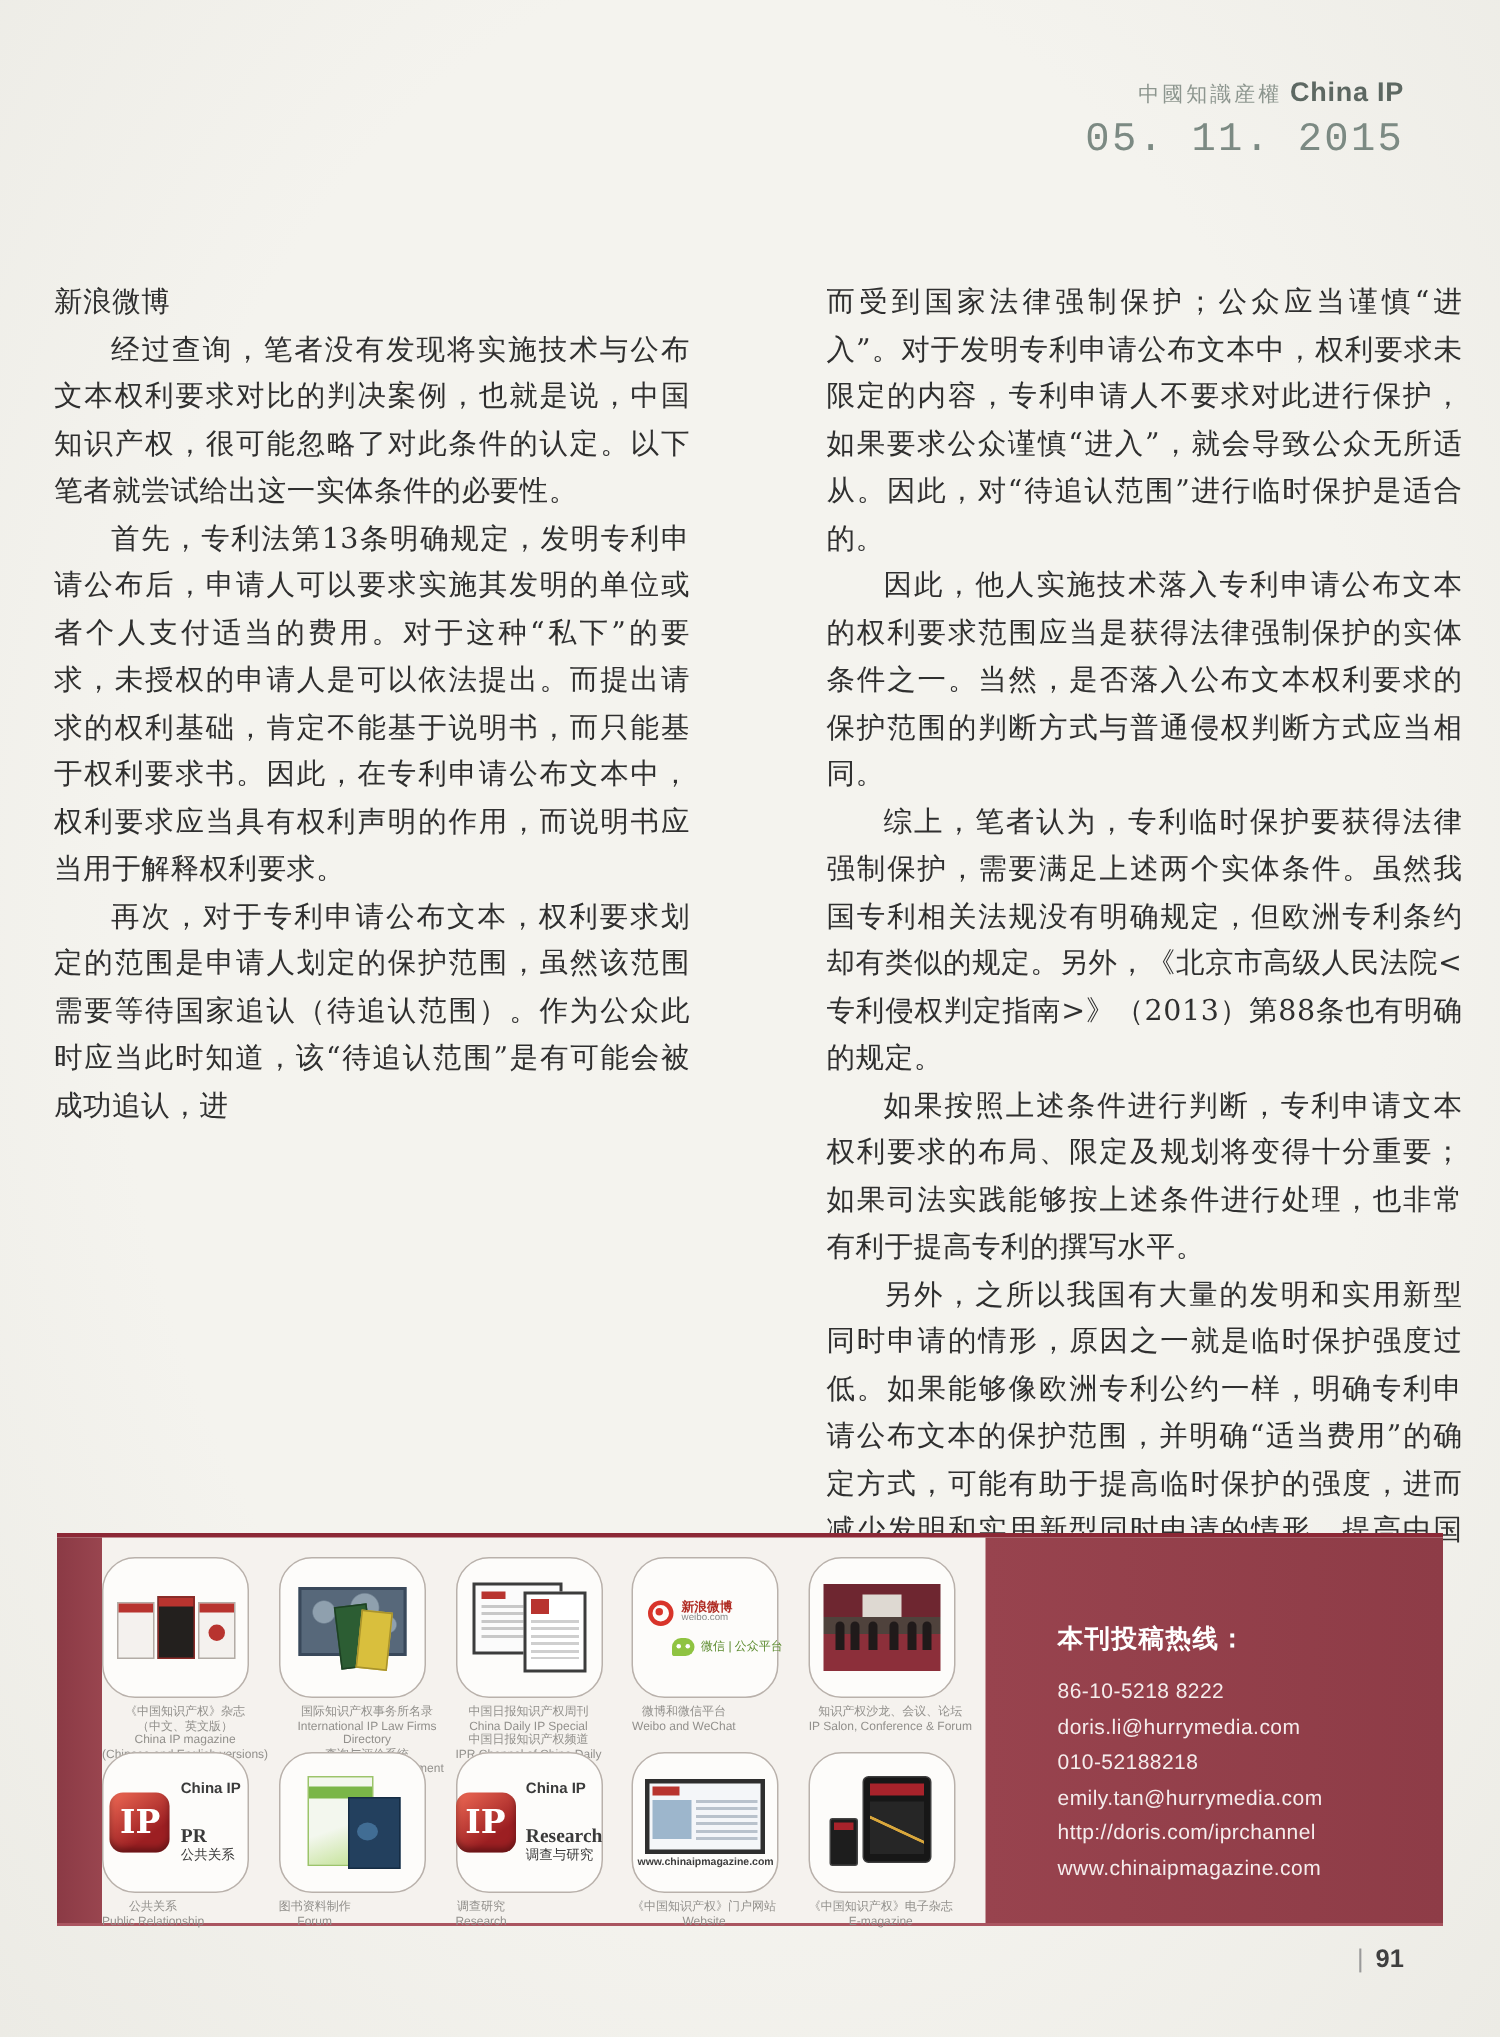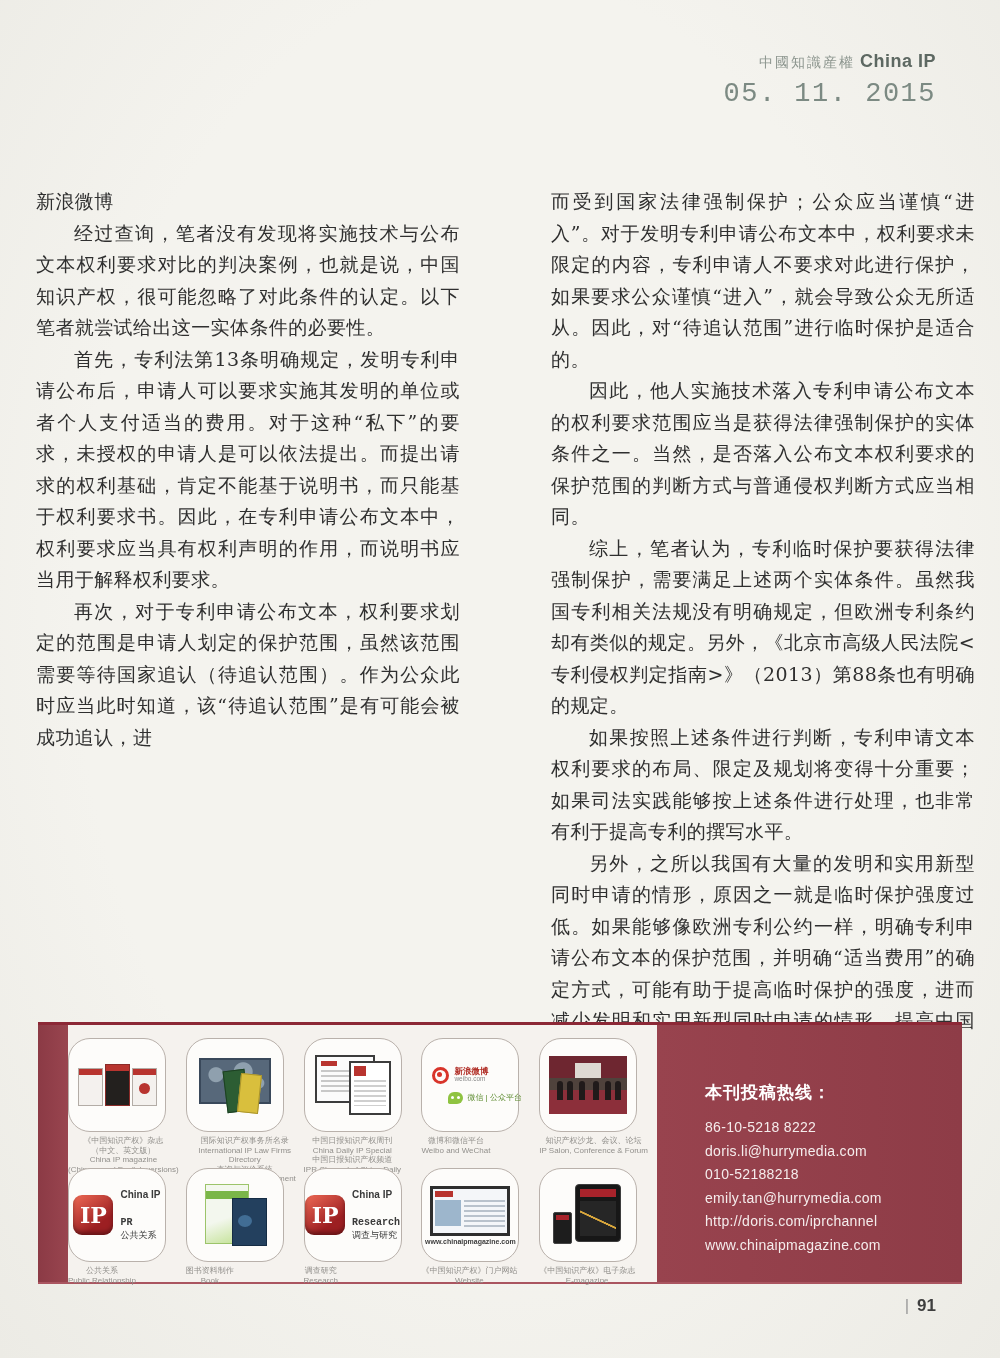--- a/index.html
+++ b/index.html
@@ -65,21 +65,21 @@
   .wx-name{font-size:8px;color:#5c8b2e;font-family:"Liberation Sans",sans-serif;white-space:nowrap;}
   
   .ic-salon{width:78px;height:58px;position:relative;background:linear-gradient(180deg,#6e2630 0 38%,#4f423c 38% 58%,#8c2f3a 58% 100%);overflow:hidden;}
   .salon-screen{position:absolute;left:26px;top:7px;width:26px;height:15px;background:#ded9d2;}
   .ic-salon span{position:absolute;bottom:14px;width:6px;height:19px;background:#201a1a;border-radius:3px 3px 0 0;}
   
   .ic-ip{display:flex;align-items:center;gap:7px;}
   .ip-sq{width:40px;height:40px;border-radius:9px;background:linear-gradient(145deg,#ef6a55,#9c1f22 70%);box-shadow:inset 0 -3px 4px rgba(0,0,0,.35);color:#fff;font-family:"DejaVu Serif",serif;font-weight:bold;font-size:22px;display:flex;align-items:center;justify-content:center;flex:none;}
   .ip-lines{display:flex;flex-direction:column;line-height:1.25;text-align:left;}
   .ip-l1{font-size:10px;font-weight:bold;color:#3a3a3a;font-family:"Liberation Sans",sans-serif;white-space:nowrap;}
-  .ip-l2{font-size:10px;font-weight:bold;color:#3a3a3a;font-family:Liberation Mono, monospace;white-space:nowrap;margin-top:16px;}
+  .ip-l2{font-size:13px;font-weight:bold;color:#3a3a3a;font-family:Liberation Serif, serif;white-space:nowrap;margin-top:16px;}
   .ip-l3{font-size:9px;color:#3a3a3a;font-family:"DejaVu Serif",serif;white-space:nowrap;}
   
   .ic-books{position:relative;width:68px;height:62px;}
   .bk1{position:absolute;left:4px;top:0;width:42px;height:58px;background:linear-gradient(160deg,#f3f7ee 55%,#bfe08e);border:1px solid #9cc46a;}
   .bk1::before{content:"";position:absolute;left:0;right:0;top:6px;height:8px;background:#7ab648;}
   .bk2{position:absolute;right:2px;bottom:0;width:33px;height:46px;background:#23405e;border:1px solid #152c44;}
   .bk2::after{content:"";position:absolute;left:5px;top:16px;width:14px;height:12px;border-radius:50%;background:#4f80ab;opacity:.7;}
   
   .ic-web{display:flex;flex-direction:column;align-items:center;}
   .web-frame{width:80px;height:50px;background:#f4f6f9;border:3px solid #2e2e2e;box-sizing:border-box;position:relative;}
@@ -236,21 +236,21 @@
       </div>
 
       <div class="cell">
         <div class="tile">
           <div class="ic-books">
             <div class="bk1"></div>
             <div class="bk2"></div>
           </div>
         </div>
         <div class="cap">图书资料制作
-Book</div>
+Forum</div>
       </div>
 
       <div class="cell">
         <div class="tile">
           <div class="ic-ip">
             <div class="ip-sq">IP</div>
             <div class="ip-lines">
               <span class="ip-l1">China IP</span>
               <span class="ip-l2">Research</span>
               <span class="ip-l3">调查与研究</span>

